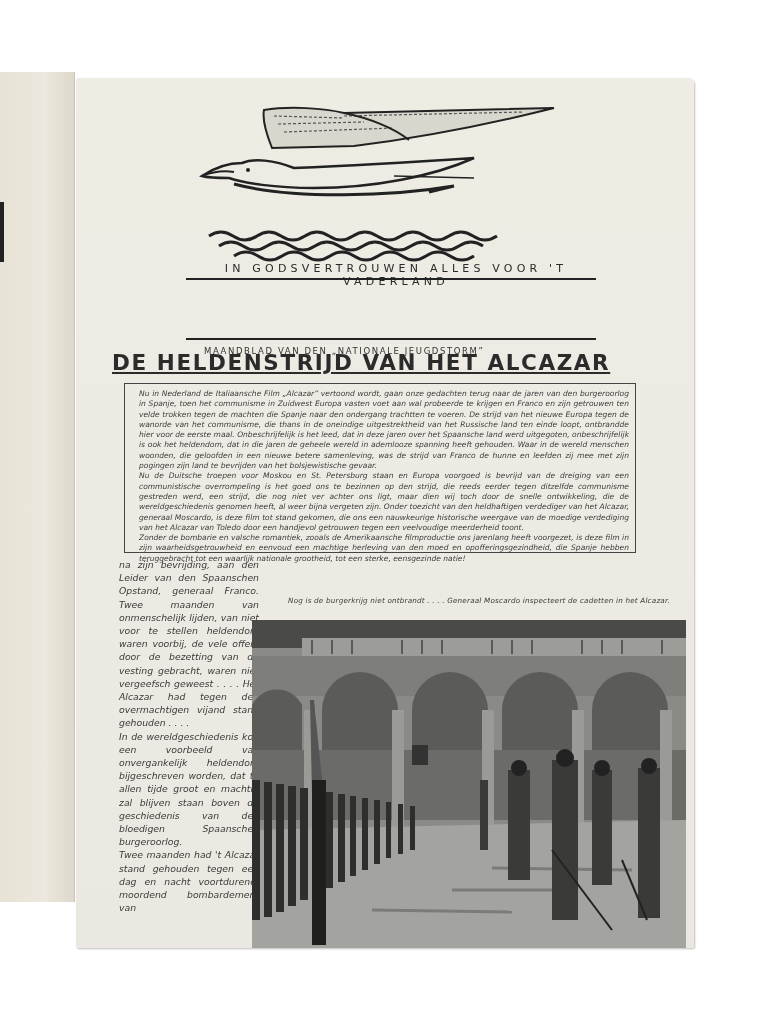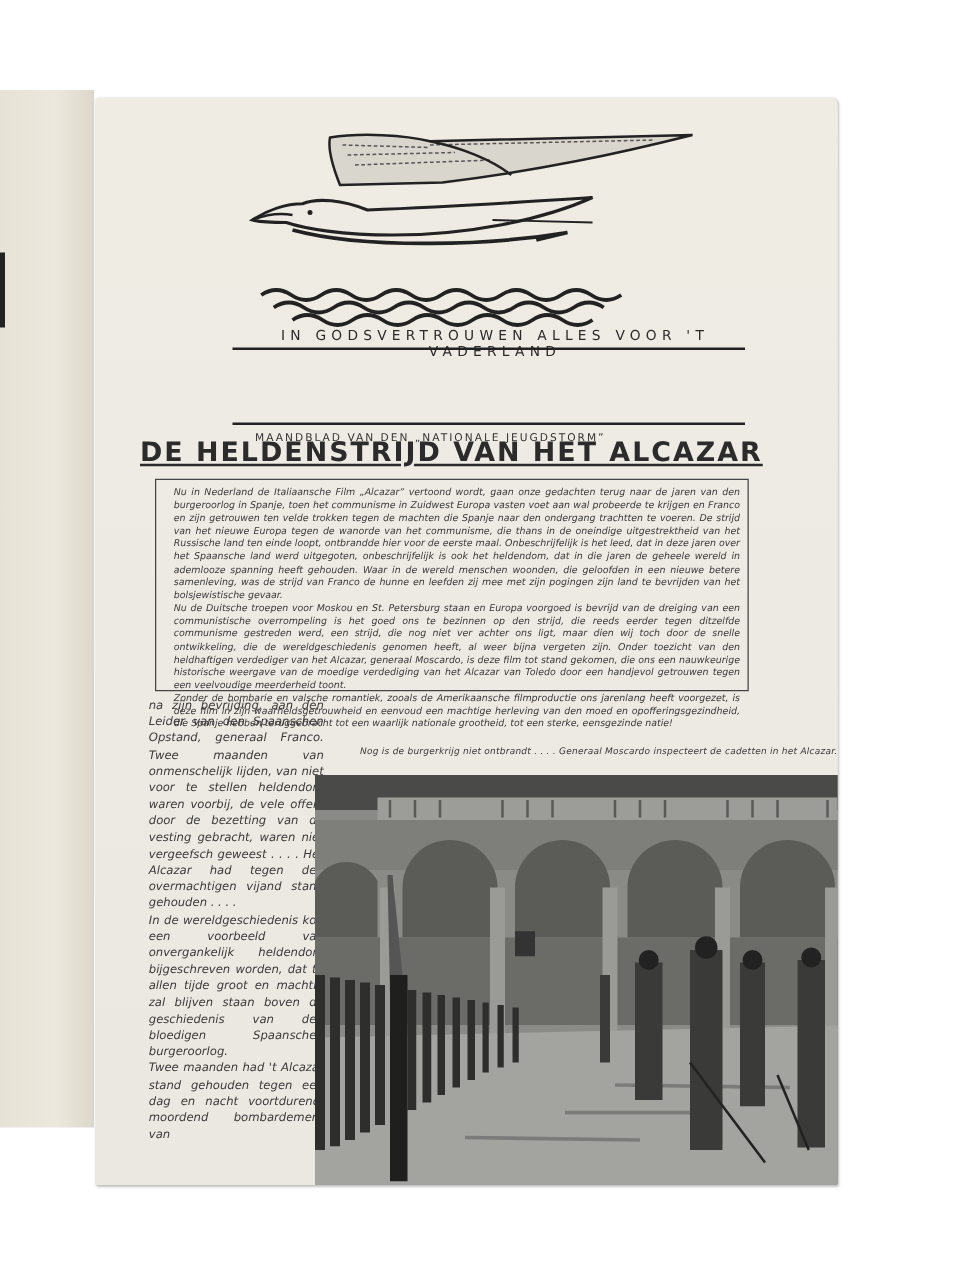--- a/index.html
+++ b/index.html
@@ -14,20 +14,21 @@
   }
   .left-page .dark-edge {
     position: absolute; left: 0; top: 130px; width: 4px; height: 60px; background: #222;
   }
   .page {
     position: absolute; left: 76px; top: 78px; width: 594px; height: 870px;
     background: linear-gradient(180deg, #efece3 0%, #eeebe4 30%, #ebe8e1 100%);
     border-radius: 3px 6px 2px 2px;
     box-shadow: 1px 1px 2px rgba(0,0,0,0.25);
     overflow: hidden;
+    padding-left: 24px;
   }
   .masthead-art { position: absolute; left: 118px; top: 10px; width: 370px; height: 180px; }
   .motto {
     position: absolute; left: 115px; top: 184px; width: 410px; text-align: center;
     font-family: "DejaVu Sans", sans-serif; font-size: 11px; letter-spacing: 4.2px; color: #2a2a2a;
   }
   .rule { position: absolute; height: 2px; background: #222; }
   .paper-title {
     position: absolute; left: 136px; top: 204px; width: 300px;
     font-family: "DejaVu Serif", serif; font-style: italic; font-weight: bold; font-size: 34px;
@@ -35,21 +36,21 @@
   }
   .paper-sub {
     position: absolute; left: 128px; top: 244px; font-size: 8.5px; letter-spacing: 1.6px; color: #333; margin-top: 24px;
   }
   .headline {
     position: absolute; left: 36px; top: 272px; width: 530px;
     font-family: "DejaVu Sans", sans-serif; font-weight: bold; font-size: 21.5px;
     letter-spacing: 1.6px; color: #2b2b2b; white-space: nowrap; text-decoration: underline;
   }
   .intro-box {
-    position: absolute; left: 48px; top: 305px; width: 475px; height: 170px;
+    position: absolute; left: 48px; top: 305px; width: 512px; height: 170px;
     border: 1.5px solid #444; box-sizing: border-box; padding: 5px 6px 4px 14px;
   }
   .intro-box p {
     margin: 0; font-family: "DejaVu Sans", sans-serif; font-style: italic; font-size: 7.55px;
     line-height: 10.3px; color: #3a3a3a; text-align: justify;
   }
   .col-left {
     position: absolute; left: 43px; top: 480px; width: 300px;
     font-style: italic; font-size: 9.3px; line-height: 13.2px; color: #3a3a3a;
   }

